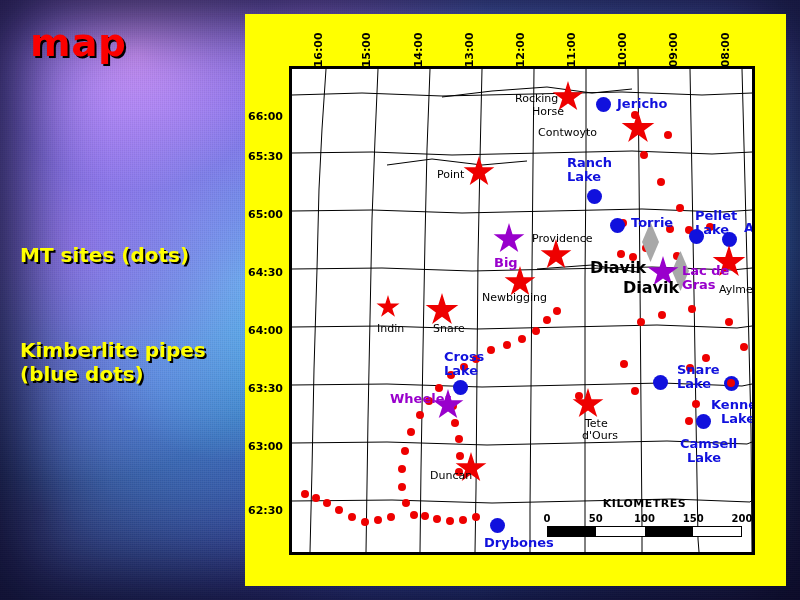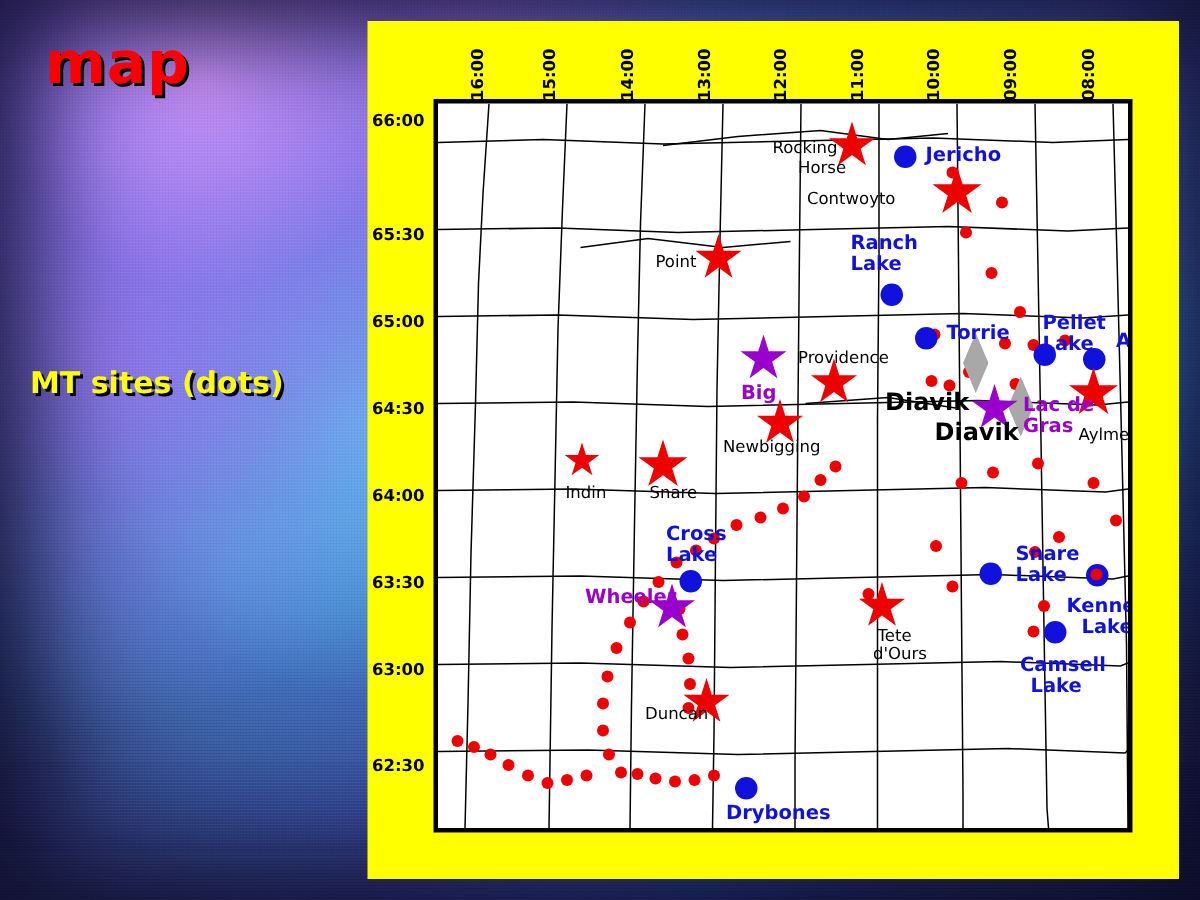--- a/index.html
+++ b/index.html
@@ -99,34 +99,38 @@
   <div class="bg-noise"></div>
   <div class="vignette"></div>
 
   <div class="title">
     <div>map</div>
   </div>
 
   <div class="legend" id="legend-1">
     <div>MT sites (dots)</div>
   </div>
+  <div class="legend" id="legend-2">
+    <div>Kimberlite pipes</div>
+    <div>(blue dots)</div>
+  </div>
 
   <div class="panel">
 
     <div class="lon" style="left:80px;top:48px;">116:00</div>
     <div class="lon" style="left:128px;top:48px;">115:00</div>
     <div class="lon" style="left:180px;top:48px;">114:00</div>
     <div class="lon" style="left:231px;top:48px;">113:00</div>
     <div class="lon" style="left:282px;top:48px;">112:00</div>
     <div class="lon" style="left:333px;top:48px;">111:00</div>
     <div class="lon" style="left:384px;top:48px;">110:00</div>
     <div class="lon" style="left:435px;top:48px;">109:00</div>
     <div class="lon" style="left:487px;top:48px;">108:00</div>
 
-    <div class="lat" style="left:0px;top:60px;width:38px;">66:00</div>
+    <div class="lat" style="left:0px;top:96px;width:38px;">66:00</div>
     <div class="lat" style="left:0px;top:136px;width:38px;">65:30</div>
     <div class="lat" style="left:0px;top:194px;width:38px;">65:00</div>
     <div class="lat" style="left:0px;top:252px;width:38px;">64:30</div>
     <div class="lat" style="left:0px;top:310px;width:38px;">64:00</div>
     <div class="lat" style="left:0px;top:368px;width:38px;">63:30</div>
     <div class="lat" style="left:0px;top:426px;width:38px;">63:00</div>
     <div class="lat" style="left:0px;top:490px;width:38px;">62:30</div>
 
     <div class="mapframe">
       <div class="mapinner">
@@ -306,17 +310,33 @@
         <div class="mlabel lbl-blue" style="left:385px;top:308px;">Lake</div>
         <div class="mlabel lbl-blue" style="left:419px;top:329px;">Kennedy</div>
         <div class="mlabel lbl-blue" style="left:429px;top:343px;">Lake</div>
         <div class="mlabel lbl-blue" style="left:388px;top:368px;">Camsell</div>
         <div class="mlabel lbl-blue" style="left:395px;top:382px;">Lake</div>
         <div class="mlabel lbl-black" style="left:293px;top:348px;">Tete</div>
         <div class="mlabel lbl-black" style="left:290px;top:360px;">d'Ours</div>
         <div class="mlabel lbl-black" style="left:138px;top:400px;">Duncan</div>
         <div class="mlabel lbl-blue" style="left:192px;top:467px;">Drybones</div>
 
+        <div class="scale-wrap">
+          <div class="scale-title">KILOMETRES</div>
+          <div class="scale-nums">
+            <span style="left:0%;">0</span>
+            <span style="left:25%;">50</span>
+            <span style="left:50%;">100</span>
+            <span style="left:75%;">150</span>
+            <span style="left:100%;">200</span>
+          </div>
+          <div class="scale-bar">
+            <i class="on"></i>
+            <i class="off"></i>
+            <i class="on"></i>
+            <i class="off"></i>
+          </div>
+        </div>
 
       </div>
     </div>
   </div>
 </div>
 
 </body></html>

